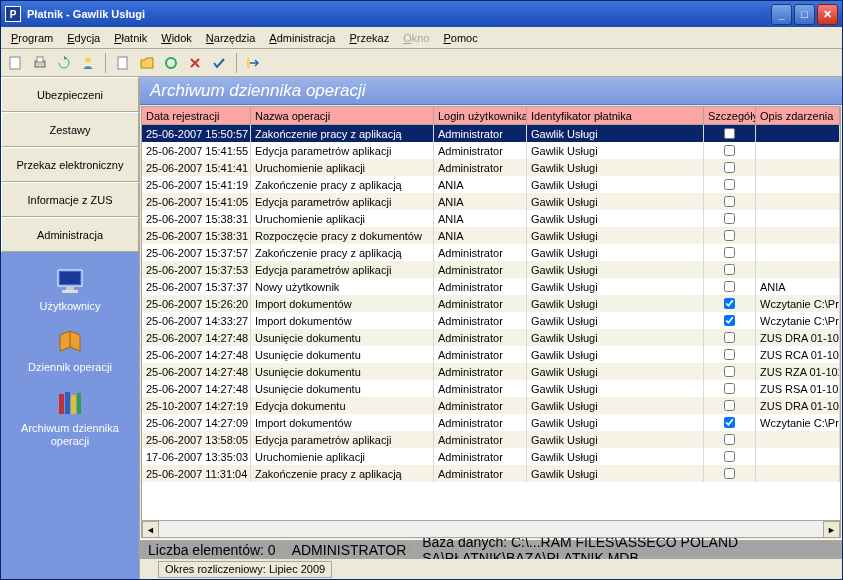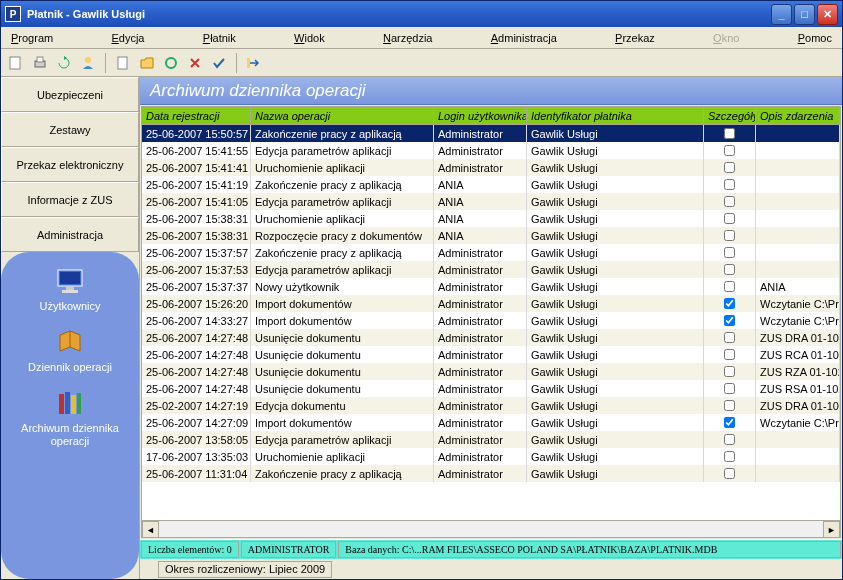--- a/index.html
+++ b/index.html
@@ -53,21 +53,20 @@
     border-color: #8a1a10;
   }
   .menubar {
     height: 22px;
     background: #ece9d8;
     display: flex;
     align-items: center;
     padding: 0 4px;
     border-bottom: 1px solid #aca899;
     gap: 2px;
-    justify-content: space-between;
   }
   .menubar .menuitem {
     padding: 2px 6px;
     cursor: default;
   }
   .menubar .menuitem.disabled { color: #aca899; }
   .menubar .menuitem u { text-decoration: underline; }
   .toolbar {
     height: 28px;
     background: #ece9d8;
@@ -114,21 +113,20 @@
   .side-icons {
     flex: 1;
     background: #7a96df;
     background: linear-gradient(to bottom, #7a96df, #7a96df);
     padding-top: 10px;
     display: flex;
     flex-direction: column;
     align-items: center;
     gap: 6px;
     color: #fff;
-    border-radius: 28px;
   }
   .side-icon {
     display: flex;
     flex-direction: column;
     align-items: center;
     text-align: center;
     padding: 4px 2px;
     width: 100%;
   }
   .side-icon svg { width: 32px; height: 32px; }
@@ -156,25 +154,24 @@
     overflow: hidden;
     background: #fff;
     border: 1px solid #aca899;
     margin: 1px;
     position: relative;
     display: flex;
     flex-direction: column;
   }
   .grid-header {
     display: flex;
-    background: #84cc16;
+    background: #fca5a5;
     border-bottom: 1px solid #aca899;
     height: 18px;
     flex-shrink: 0;
-    font-style: italic;
   }
   .grid-header .col {
     border-right: 1px solid #aca899;
     padding: 1px 4px;
     font-size: 11px;
     overflow: hidden;
     white-space: nowrap;
     display: flex;
     align-items: center;
   }
@@ -227,26 +224,25 @@
   .hscroll .arrow {
     width: 17px; height: 17px;
     background: #ece9d8;
     border: 1px solid #aca899;
     display: flex; align-items: center; justify-content: center;
     font-size: 9px;
   }
   .hscroll .track { flex: 1; background: #f0f0f0; }
   .statusbar {
     height: 20px;
-    background: #5eead4;
+    background: #a3a3a3;
     border-top: 1px solid #fff;
     display: flex;
     align-items: center;
-    font-size: 10px;
-    font-family: Liberation Serif, serif;
+    font-size: 14px;
   }
   .statusbar .panel {
     border: 1px solid #aca899;
     padding: 1px 6px;
     margin: 1px;
     height: 17px;
     display: flex;
     align-items: center;
   }
   .statusbar .panel.flex { flex: 1; }
@@ -555,21 +551,21 @@
               <div class="cell c0">25-06-2007 14:27:48</div>
               <div class="cell c1">Usunięcie dokumentu</div>
               <div class="cell c2">Administrator</div>
               <div class="cell c3">Gawlik Usługi</div>
               <div class="cell c4 check">
                 <input type="checkbox" style="">
               </div>
               <div class="cell c5">ZUS RSA 01-102001</div>
             </div>
             <div class="grid-row">
-              <div class="cell c0">25-02-2007 14:27:19</div>
+              <div class="cell c0">25-10-2007 14:27:19</div>
               <div class="cell c1">Edycja dokumentu</div>
               <div class="cell c2">Administrator</div>
               <div class="cell c3">Gawlik Usługi</div>
               <div class="cell c4 check">
                 <input type="checkbox" style="">
               </div>
               <div class="cell c5">ZUS DRA 01-102001</div>
             </div>
             <div class="grid-row">
               <div class="cell c0">25-06-2007 14:27:09</div>

